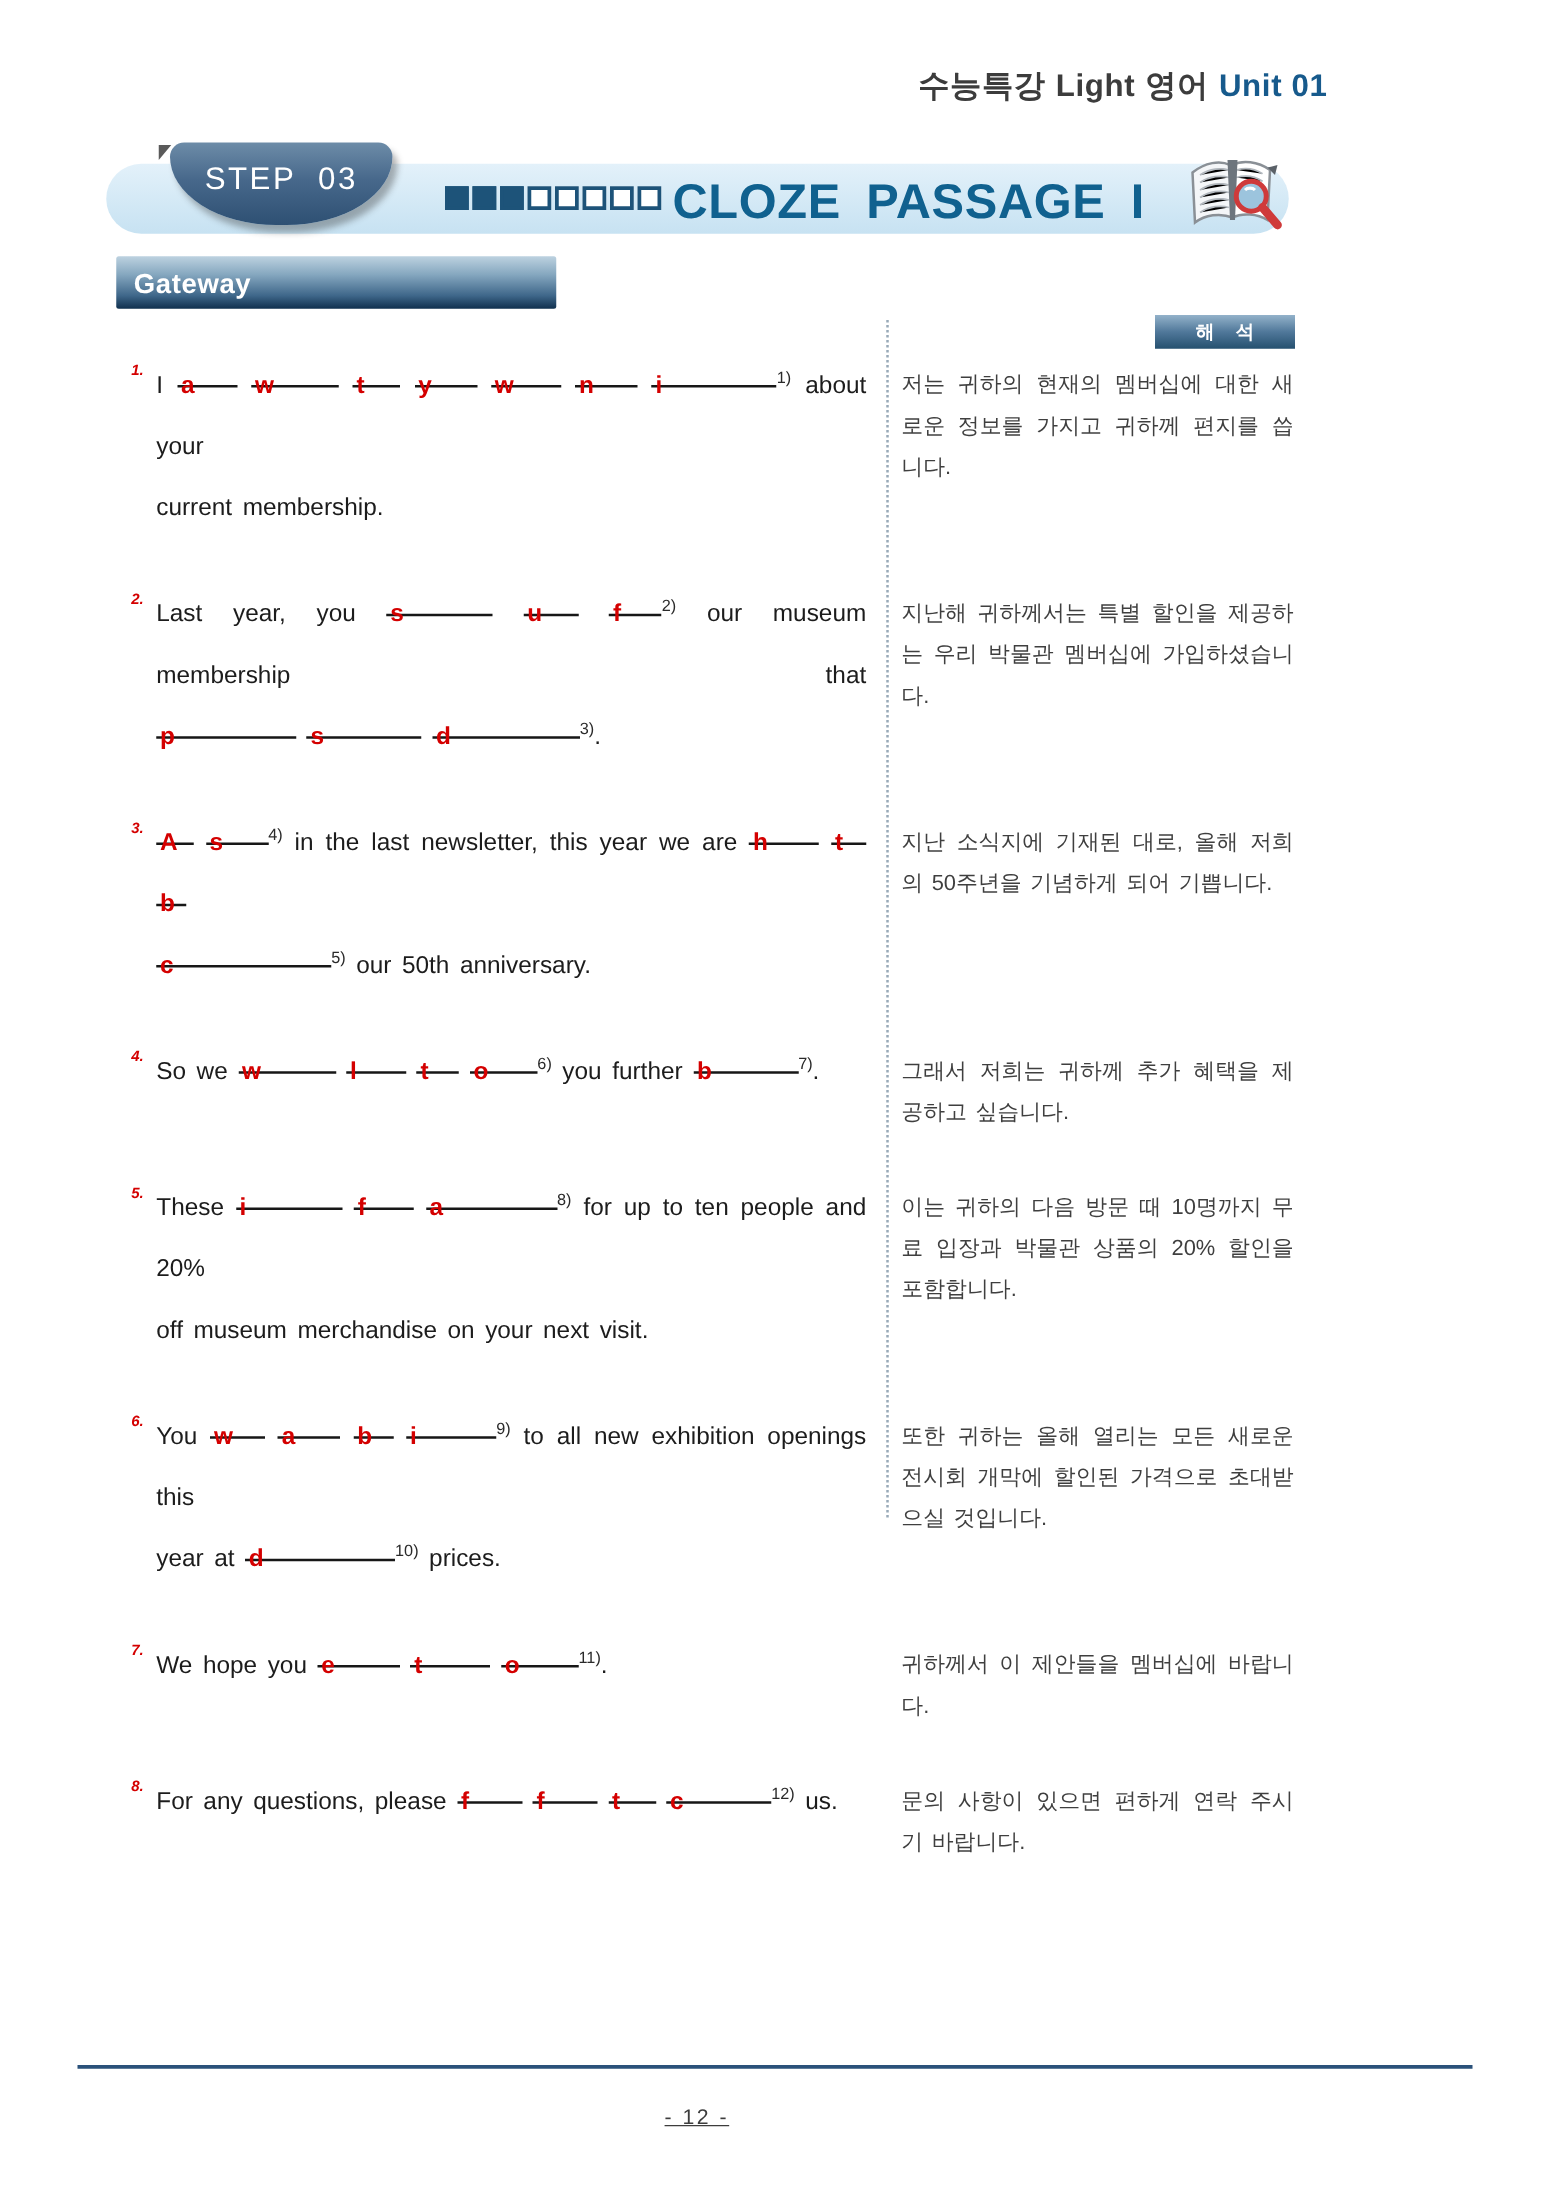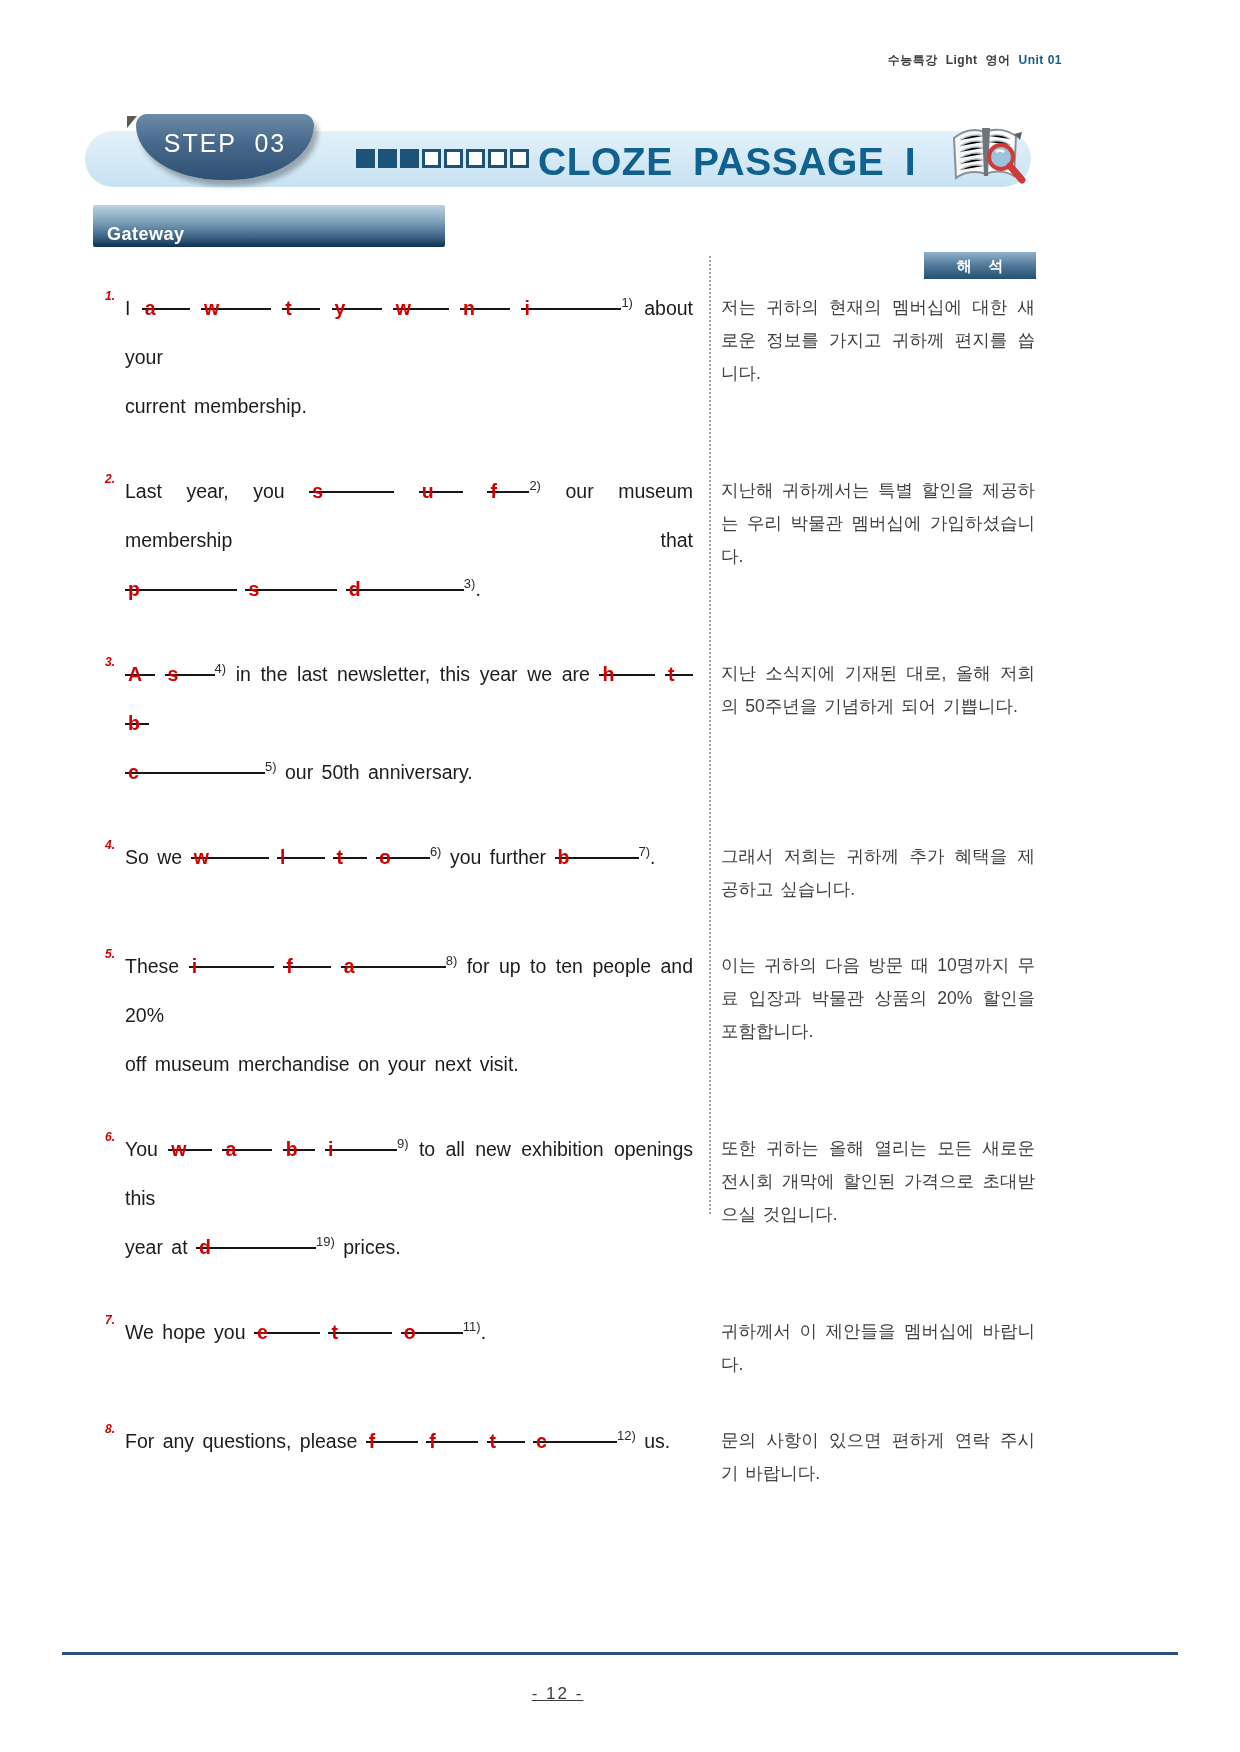--- a/index.html
+++ b/index.html
@@ -6,21 +6,21 @@
   .page{
     position:relative;
     width:1240px;height:1752px;
     background:#ffffff;
     font-family:"Liberation Sans","DejaVu Sans",sans-serif;
     overflow:hidden;
   }
   
   .runhead{
     position:absolute;top:52px;right:178px;
-    font-size:12px;font-weight:700;color:#3c3c3c;
+    font-size:25px;font-weight:700;color:#3c3c3c;
     letter-spacing:.5px;white-space:nowrap;
   }
   .runhead .sep{display:inline-block;width:8px;}
   .runhead .unit{color:#175a8c;}
   
   .banner-pill{
     position:absolute;left:85px;top:131px;width:946px;height:56px;
     border-radius:28px;
     background:linear-gradient(180deg,#e3f1fa 0%,#d2e8f5 60%,#c7e2f2 100%);
   }
@@ -49,22 +49,22 @@
     word-spacing:9px;letter-spacing:.5px;white-space:nowrap;
   }
   .book-icon{position:absolute;left:946px;top:124px;}
   
   .gateway{
     position:absolute;left:93px;top:205px;width:352px;height:42px;
     background:linear-gradient(180deg,#bdd2e0 0%,#85a7bf 35%,#3f678a 75%,#10304e 100%);
     border-radius:2px;
   }
   .gateway span{
-    display:block;padding:19px 0 0 14px;
-    color:#ffffff;font-size:18px;font-weight:700;letter-spacing:.5px;
+    display:block;padding:9px 0 0 14px;
+    color:#ffffff;font-size:22px;font-weight:700;letter-spacing:.5px;
   }
   
   .haeseok{
     position:absolute;left:924px;top:252px;width:112px;height:27px;
     background:linear-gradient(180deg,#93b2ca 0%,#50789a 50%,#25506f 100%);
     color:#ffffff;font-size:15px;font-weight:700;
     text-align:center;line-height:27px;white-space:pre;
   }
   
   .divider{
@@ -203,21 +203,21 @@
           <div class="eline fill"><span>These</span> <span class="blank" style="width: 85px;"><span class="hint">i</span></span> <span class="blank" style="width: 48px;"><span class="hint">f</span></span> <span class="blank" style="width: 105px;"><span class="hint">a</span></span><sup class="fnote">8)</sup> <span>for up to ten people and 20%</span></div>
           <div class="eline"><span>off museum merchandise on your next visit.</span></div>
         </div>
       <div class="kor">이는 귀하의 다음 방문 때 10명까지 무료 입장과 박물관 상품의 20% 할인을 포함합니다.</div>
     </div>
 
     <div class="item">
       <span class="num">6.</span>
       <div class="eng">
           <div class="eline fill"><span>You</span> <span class="blank" style="width: 44px;"><span class="hint">w</span></span> <span class="blank" style="width: 50px;"><span class="hint">a</span></span> <span class="blank" style="width: 32px;"><span class="hint">b</span></span> <span class="blank" style="width: 72px;"><span class="hint">i</span></span><sup class="fnote">9)</sup> <span>to all new exhibition openings this</span></div>
-          <div class="eline"><span>year at</span> <span class="blank" style="width: 120px;"><span class="hint">d</span></span><sup class="fnote">19)</sup> <span>prices.</span></div>
+          <div class="eline"><span>year at</span> <span class="blank" style="width: 120px;"><span class="hint">d</span></span><sup class="fnote">10)</sup> <span>prices.</span></div>
         </div>
       <div class="kor">또한 귀하는 올해 열리는 모든 새로운 전시회 개막에 할인된 가격으로 초대받으실 것입니다.</div>
     </div>
 
     <div class="item">
       <span class="num">7.</span>
       <div class="eng">
           <div class="eline"><span>We hope you</span> <span class="blank" style="width: 66px;"><span class="hint">e</span></span> <span class="blank" style="width: 64px;"><span class="hint">t</span></span> <span class="blank" style="width: 62px;"><span class="hint">o</span></span><sup class="fnote">11)</sup><span>.</span></div>
         </div>
       <div class="kor">귀하께서 이 제안들을 멤버십에 바랍니다.</div>

